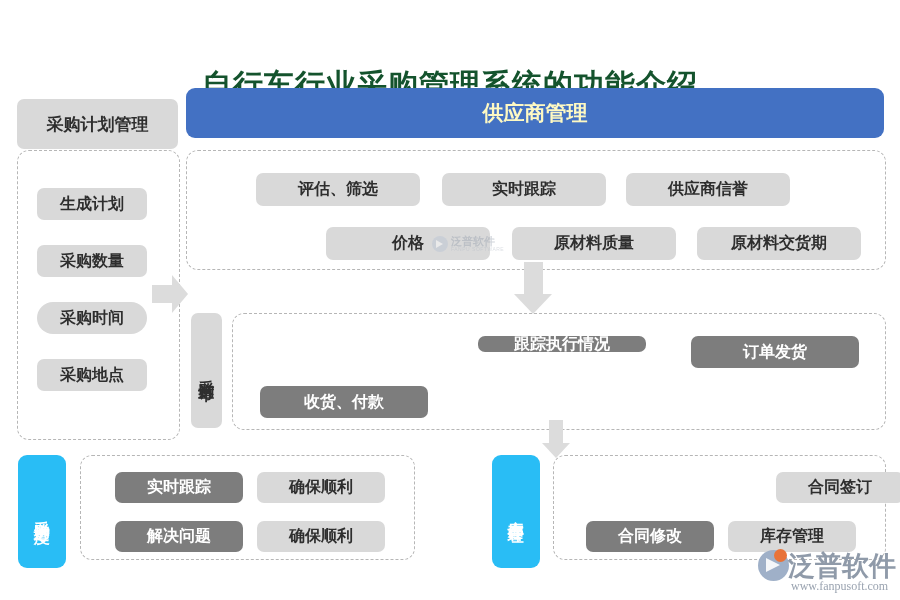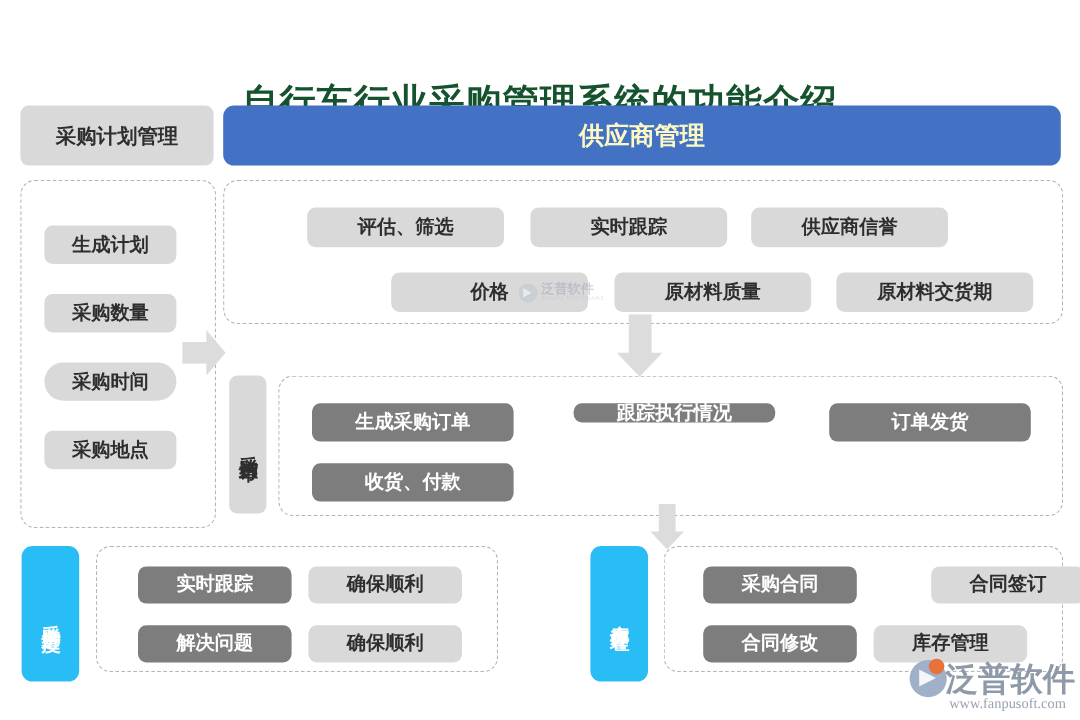--- a/index.html
+++ b/index.html
@@ -99,21 +99,21 @@
     font-family:"Liberation Serif",serif;white-space:nowrap;
   }
 </style>
 </head>
 <body>
 
 <div class="canvas">
 
   <div class="page-title">自行车行业采购管理系统的功能介绍</div>
 
-  <div class="hdr-grey" style="left:17px;top:88px;width:161px;height:50px;">采购计划管理</div>
+  <div class="hdr-grey" style="left:17px;top:99px;width:161px;height:50px;">采购计划管理</div>
 
   <div class="hdr-blue" style="left:186px;top:88px;width:698px;height:50px;">供应商管理</div>
 
   <div class="dashed" style="left:17px;top:150px;width:161px;height:288px;"></div>
 
   <div class="pill light" style="left:37px;top:188px;width:110px;height:32px;">生成计划</div>
   <div class="pill light" style="left:37px;top:245px;width:110px;height:32px;">采购数量</div>
   <div class="pill light" style="left:37px;top:302px;width:110px;height:32px;border-radius:16px;">采购时间</div>
   <div class="pill light" style="left:37px;top:359px;width:110px;height:32px;">采购地点</div>
 
@@ -146,21 +146,20 @@
     <div class="arrow-shape" style="left:524px;top:262px;width:19px;height:33px;"></div>
     <div class="arrow-head" style="left:514px;top:294px;
          border-left:19px solid transparent;border-right:19px solid transparent;
          border-top:20px solid #dcdcdc;"></div>
   </div>
 
   <div class="vlabel grey" style="left:191px;top:313px;width:31px;height:115px;">采购订单</div>
 
   <div class="dashed" style="left:232px;top:313px;width:652px;height:115px;"></div>
 
-  <div class="pill dark" style="left:260px;top:336px;width:168px;height:32px;">生成采购订单</div>
   <div class="pill dark" style="left:478px;top:336px;width:168px;height:16px;">跟踪执行情况</div>
   <div class="pill dark" style="left:691px;top:336px;width:168px;height:32px;">订单发货</div>
   <div class="pill dark" style="left:260px;top:386px;width:168px;height:32px;">收货、付款</div>
 
   <div>
     <div class="arrow-shape" style="left:549px;top:420px;width:14px;height:25px;"></div>
     <div class="arrow-head" style="left:542px;top:443px;
          border-left:14px solid transparent;border-right:14px solid transparent;
          border-top:15px solid #dcdcdc;"></div>
   </div>
@@ -171,21 +170,20 @@
 
   <div class="pill dark" style="left:115px;top:472px;width:128px;height:31px;">实时跟踪</div>
   <div class="pill light" style="left:257px;top:472px;width:128px;height:31px;">确保顺利</div>
   <div class="pill dark" style="left:115px;top:521px;width:128px;height:31px;">解决问题</div>
   <div class="pill light" style="left:257px;top:521px;width:128px;height:31px;">确保顺利</div>
 
   <div class="vlabel cyan" style="left:492px;top:455px;width:48px;height:113px;border-radius:9px;">库存管理</div>
 
   <div class="dashed" style="left:553px;top:455px;width:331px;height:103px;"></div>
 
-  <div class="pill dark" style="left:586px;top:472px;width:128px;height:31px;">采购合同</div>
   <div class="pill light" style="left:728px;top:472px;width:128px;height:31px;margin-left:48px;">合同签订</div>
   <div class="pill dark" style="left:586px;top:521px;width:128px;height:31px;">合同修改</div>
   <div class="pill light" style="left:728px;top:521px;width:128px;height:31px;">库存管理</div>
 
   <div class="logo">
     <div class="logo-mark"></div>
     <div class="logo-name">泛普软件</div>
     <div class="logo-url">www.fanpusoft.com</div>
   </div>
 

